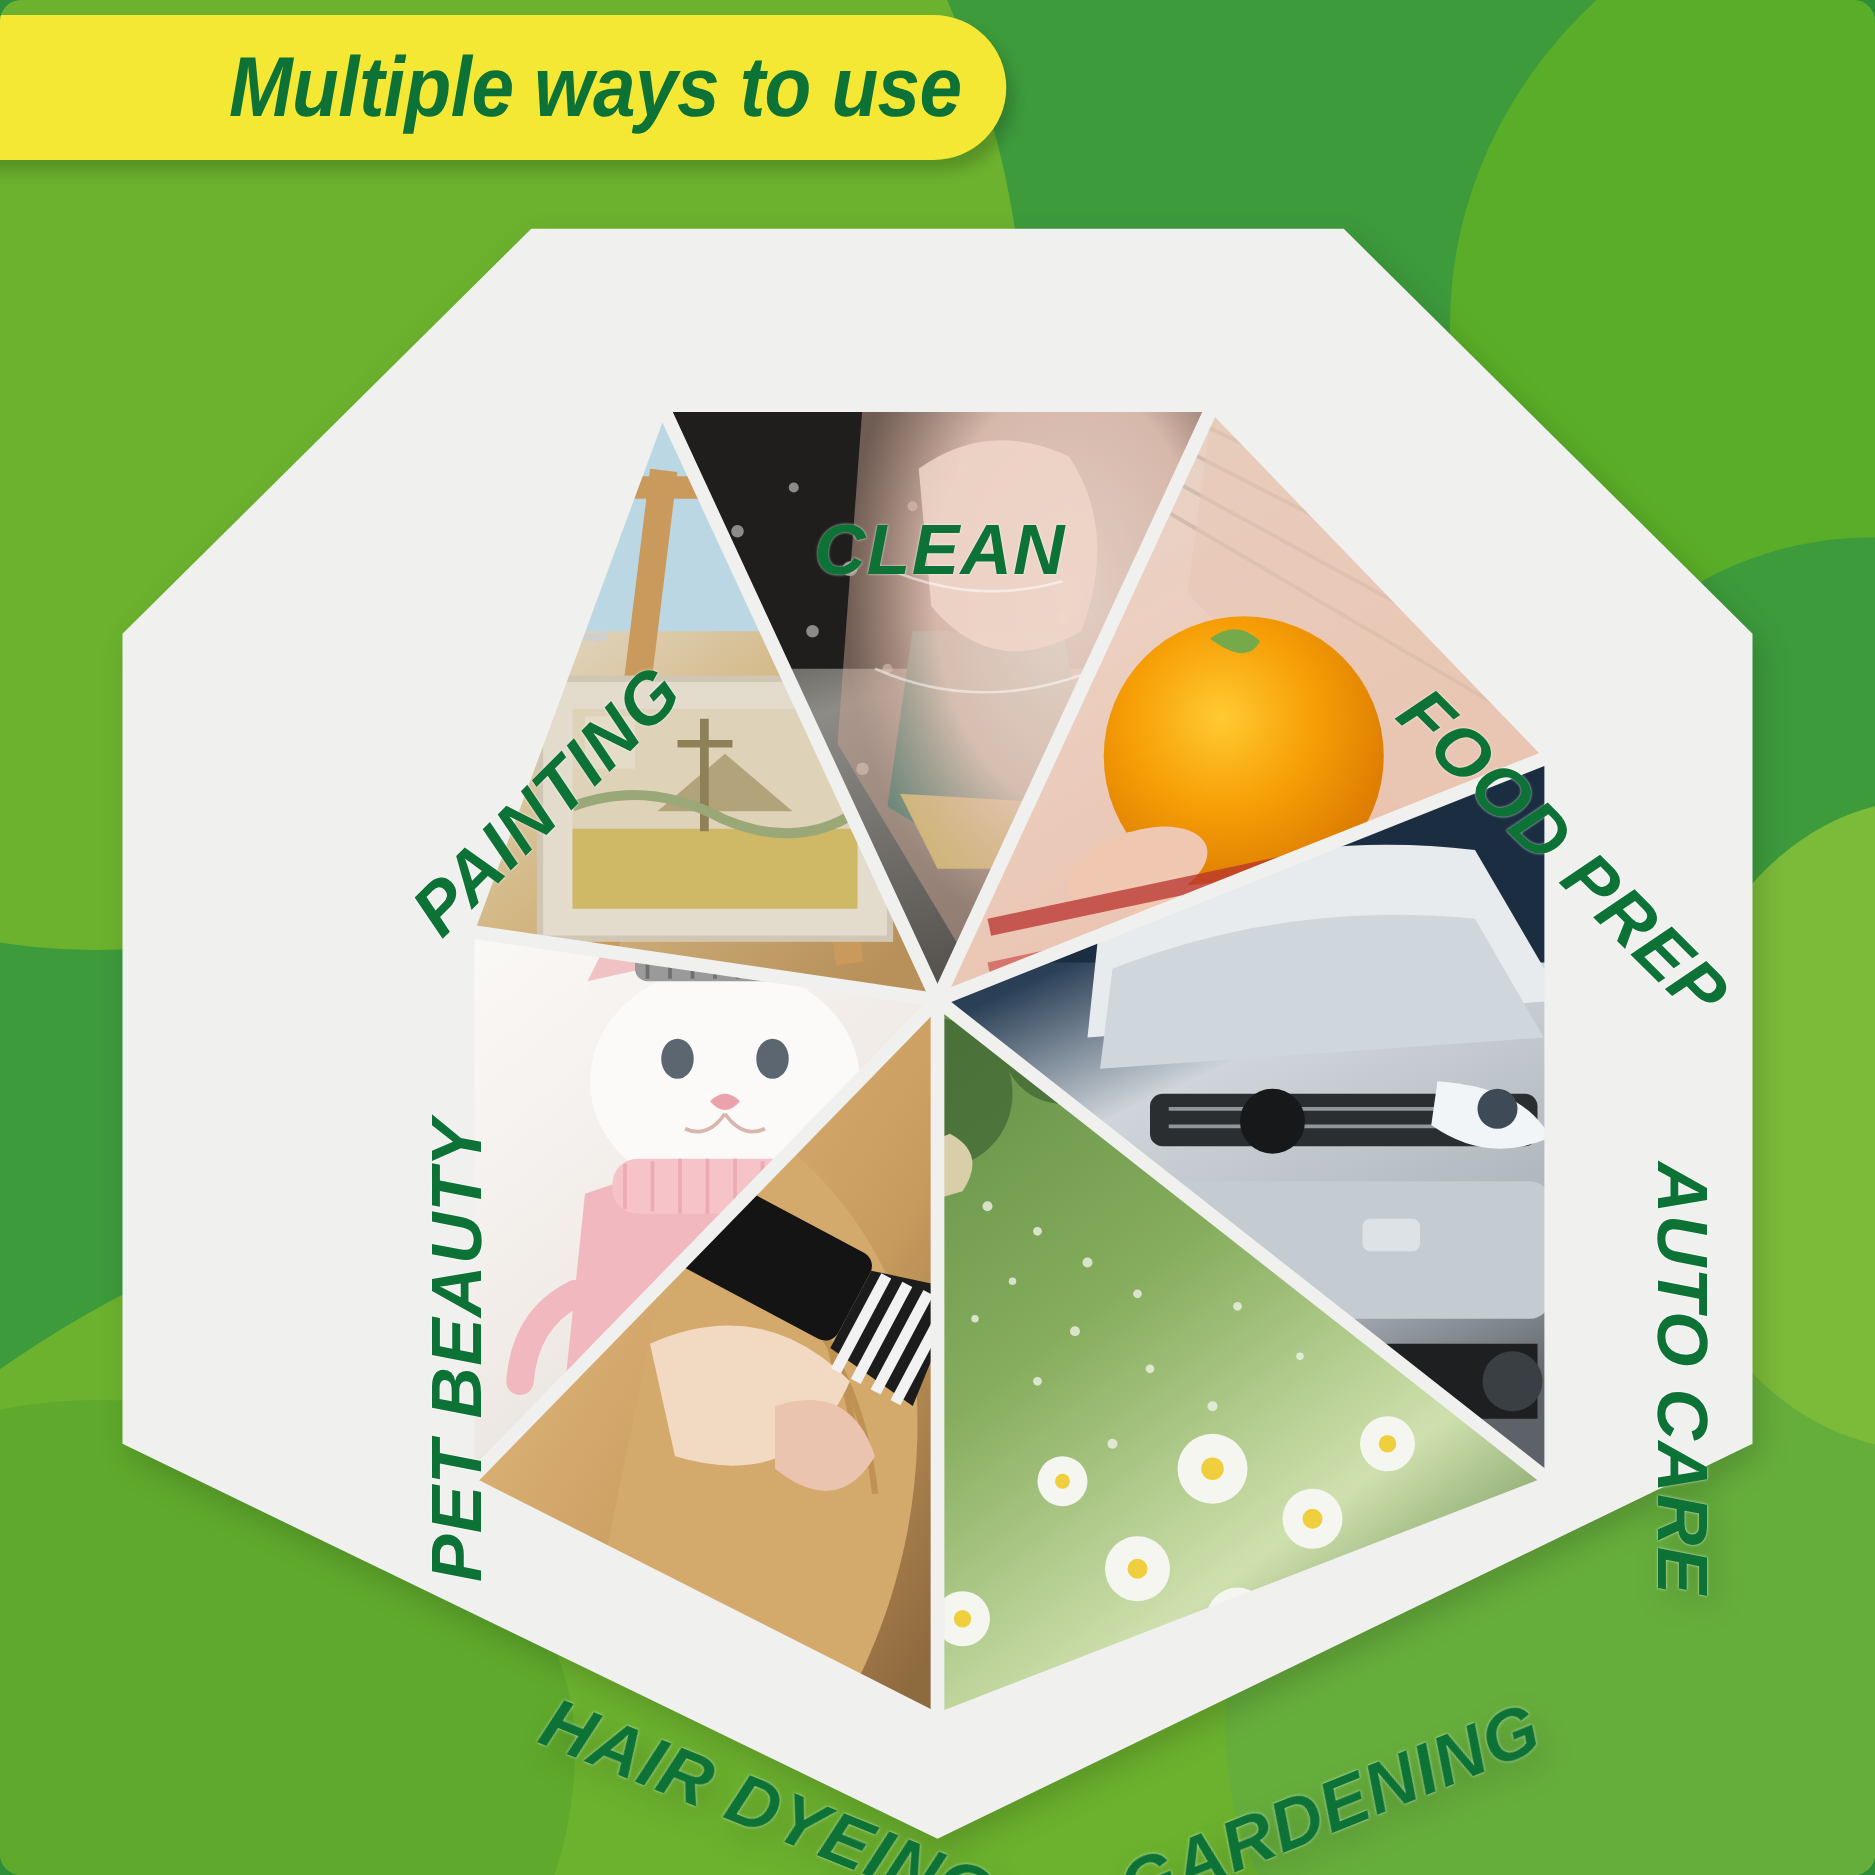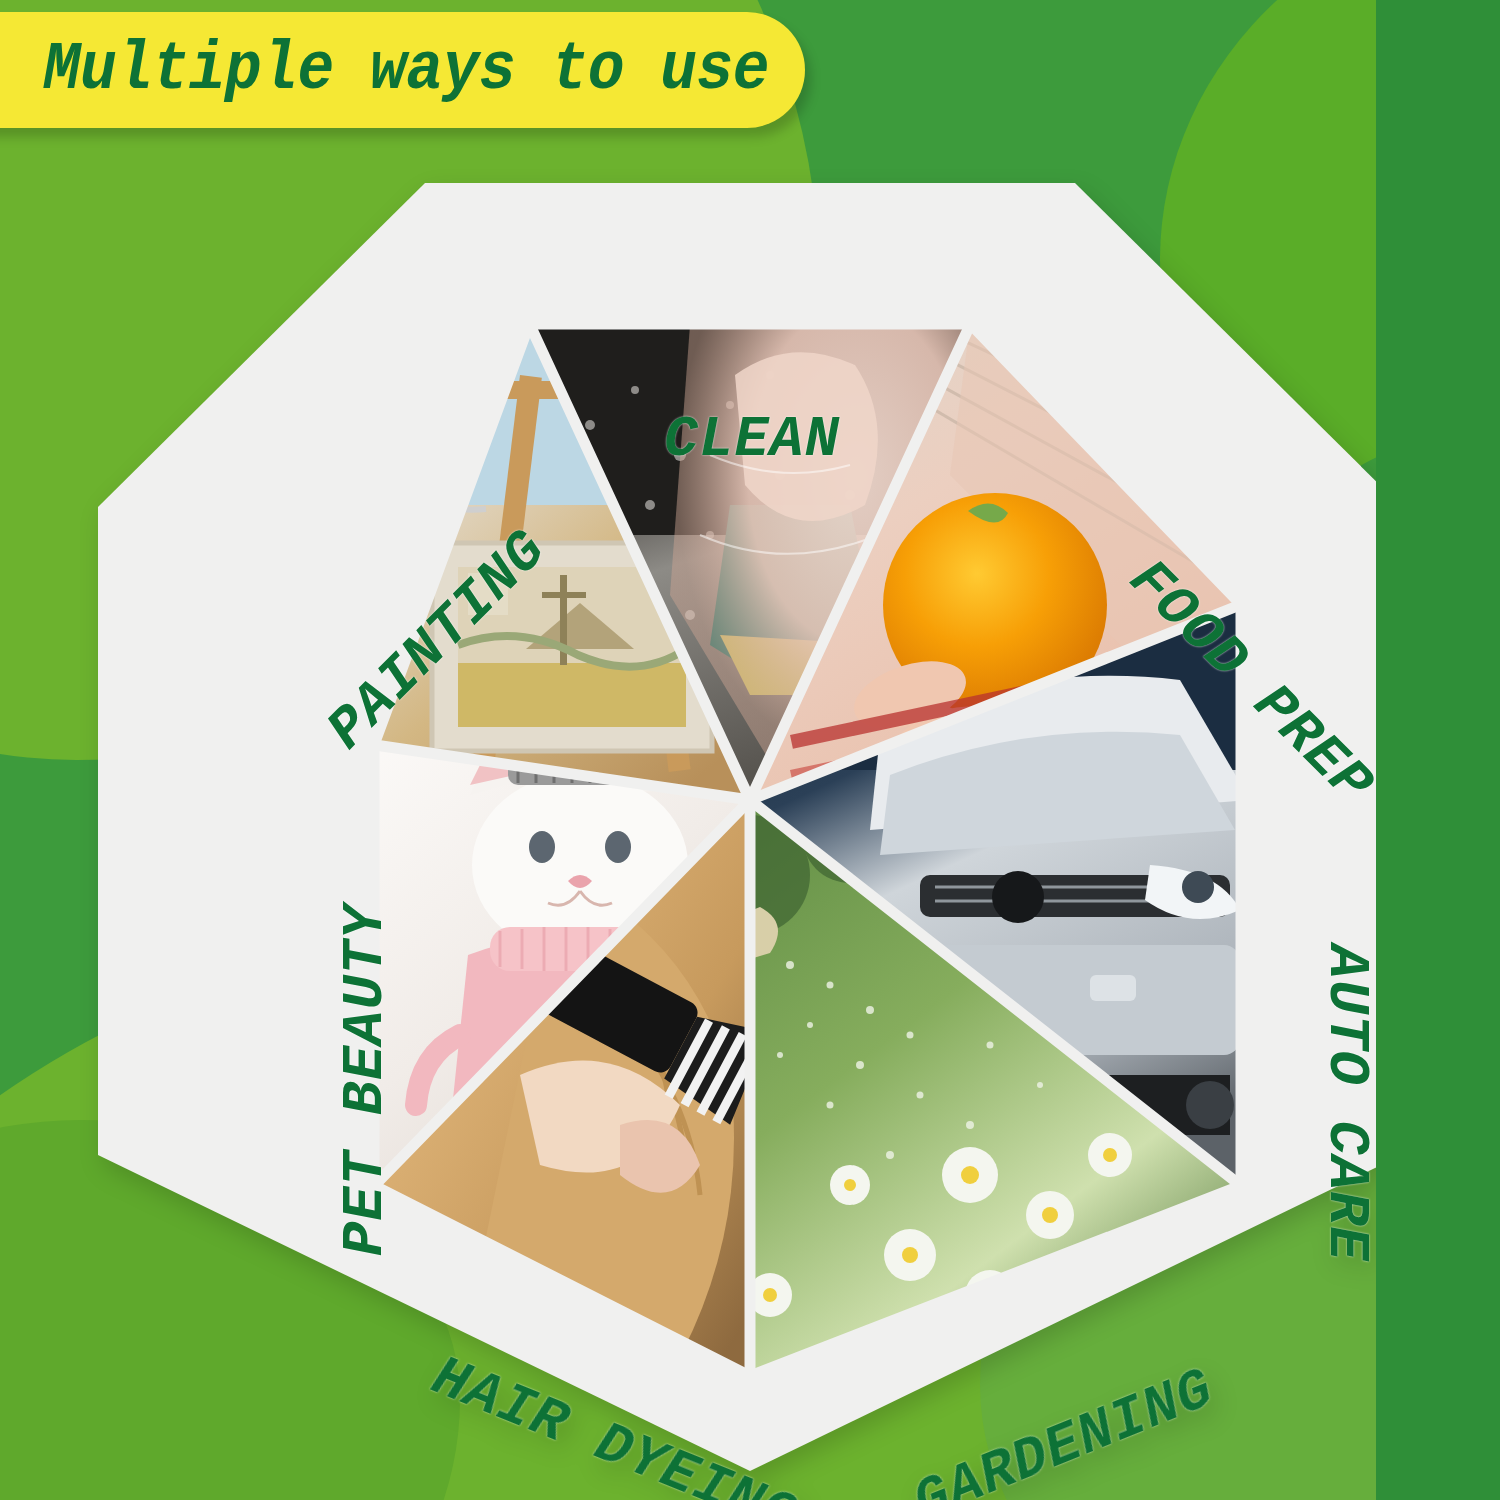--- a/index.html
+++ b/index.html
@@ -2,25 +2,26 @@
 <html><head>
 <meta charset="utf-8">
 <style>
   html, body {
     margin: 0;
     padding: 0;
     background: #2f8f38;
   }
   #stage {
     position: relative;
-    width: 1376px;
+    width: 1500px;
     height: 1500px;
     overflow: hidden;
-    font-family: Liberation Mono, monospace;
+    font-family: Liberation Sans, sans-serif;
     background: #3d9b3c;
+    border-radius: 17px;
   }
 
   
   .bg-layer { position: absolute; inset: 0; }
   .blob {
     position: absolute;
     pointer-events: none;
   }
   .blob-topleft {
     left: -420px; top: -360px;

